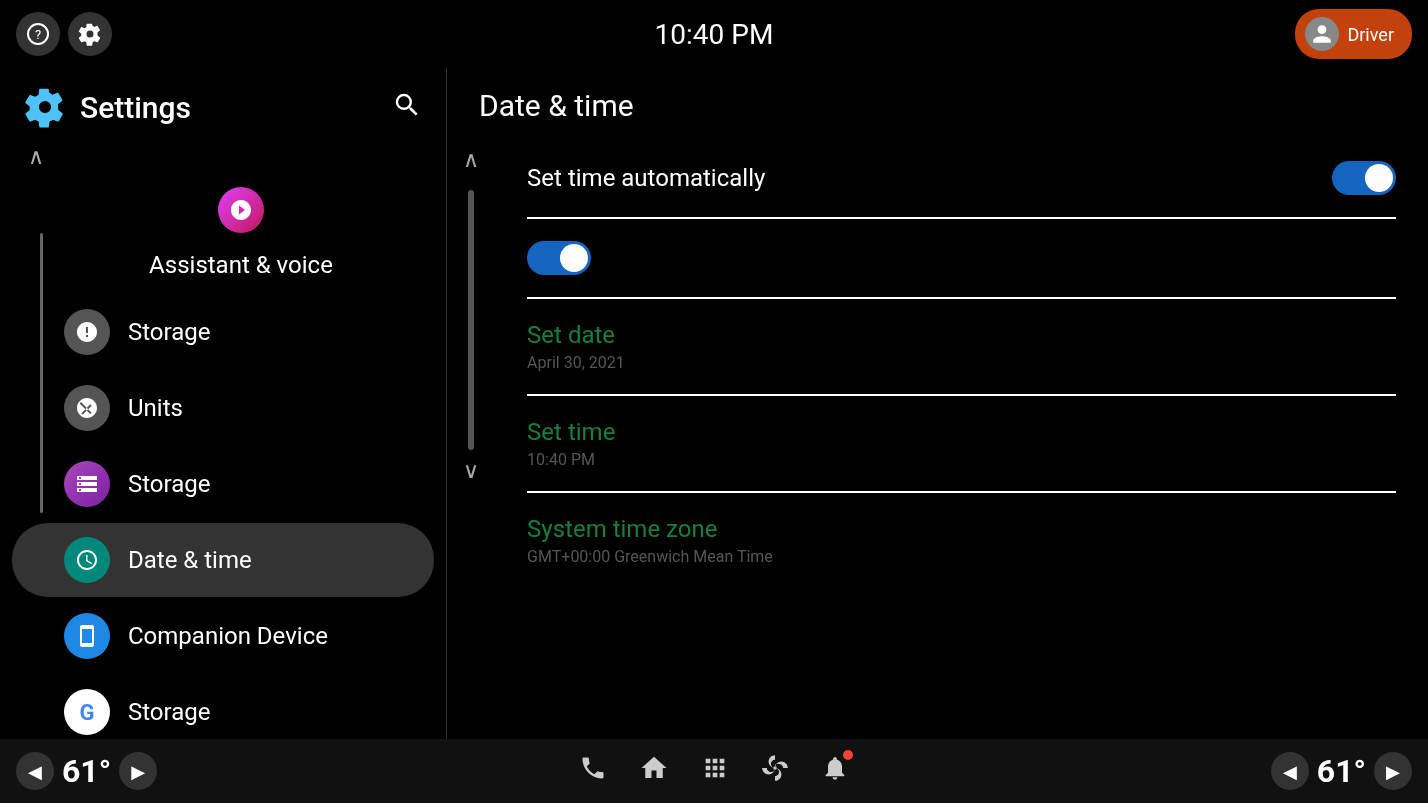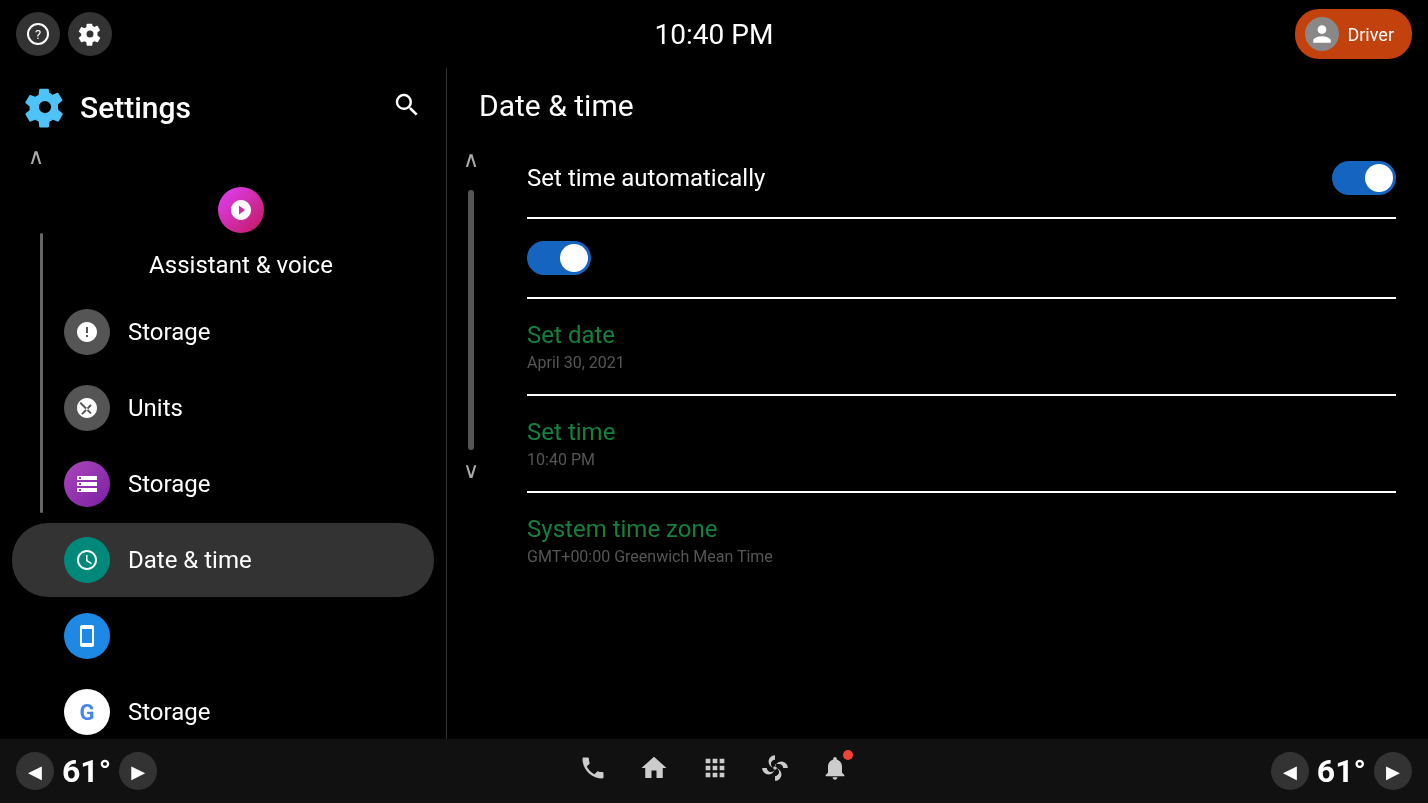--- a/index.html
+++ b/index.html
@@ -417,20 +417,21 @@
           </div>
           <span class="sidebar-item-label">Date &amp; time</span>
         </div>
 
         <div class="sidebar-item" style="padding-left:52px;">
           <div class="sidebar-icon icon-companion">
             <svg width="24" height="24" viewBox="0 0 24 24" fill="white">
               <path d="M17 1.01L7 1c-1.1 0-2 .9-2 2v18c0 1.1.9 2 2 2h10c1.1 0 2-.9 2-2V3c0-1.1-.9-1.99-2-1.99zM17 19H7V5h10v14z"></path>
             </svg>
           </div>
+          <span class="sidebar-item-label">Companion Device</span>
         </div>
 
         <div class="sidebar-item" style="padding-left:52px;">
           <div class="sidebar-icon icon-google">
             <span style="font-size:22px;font-weight:bold;color:#4285f4;">G</span>
           </div>
           <span class="sidebar-item-label">Storage</span>
         </div>
       </div>
 

